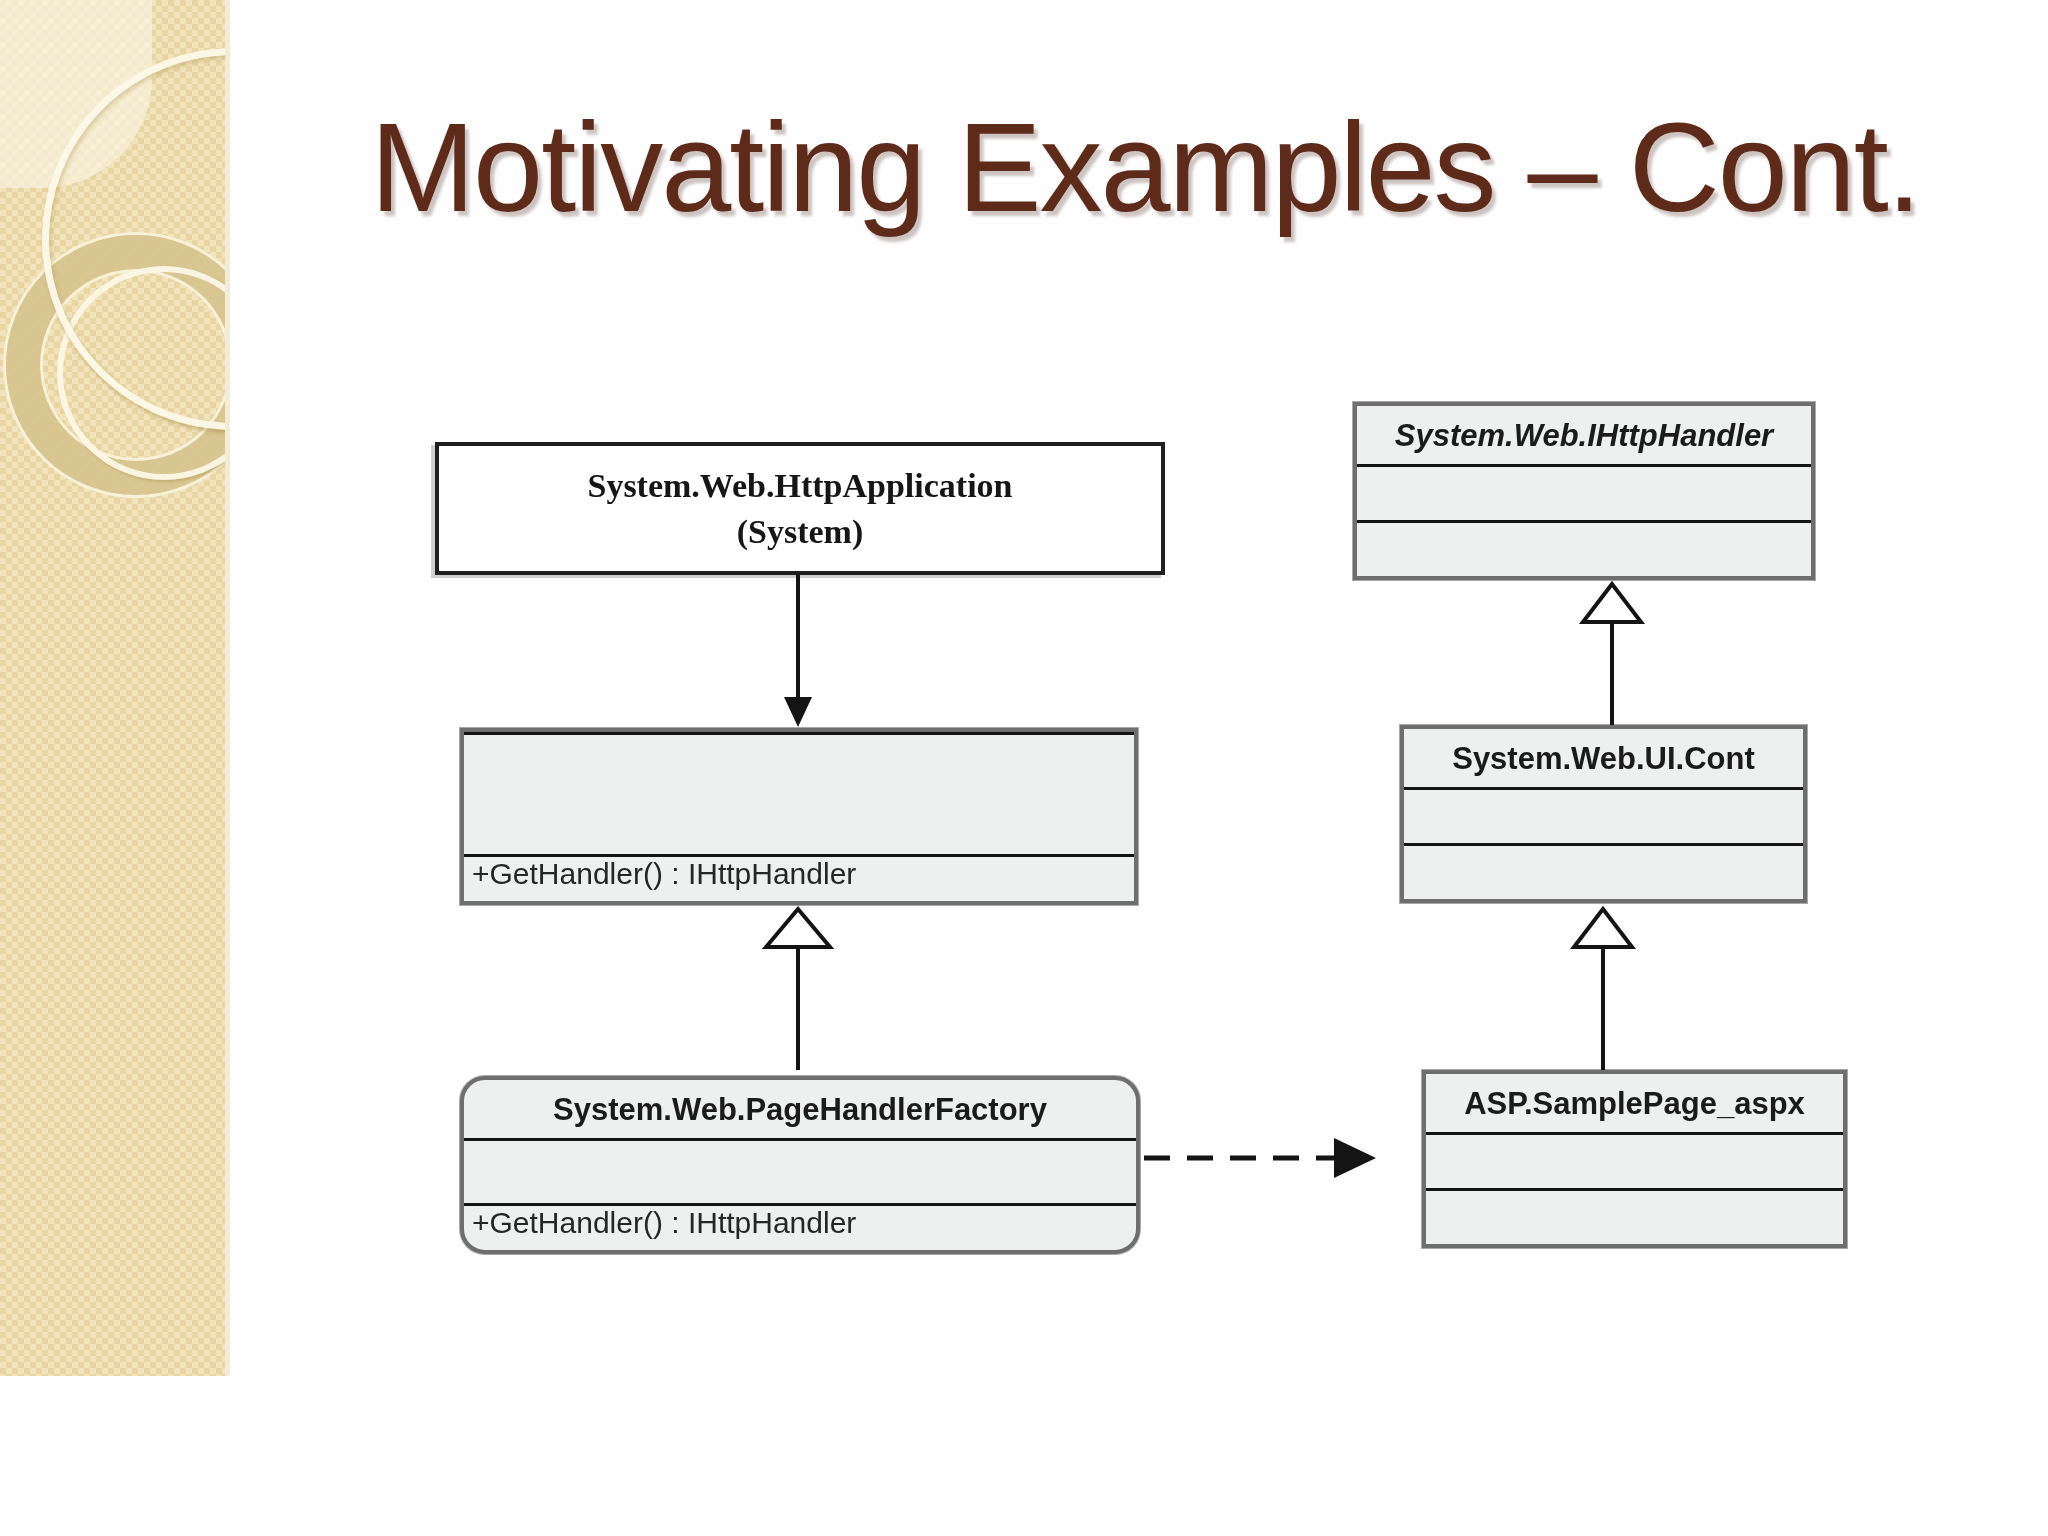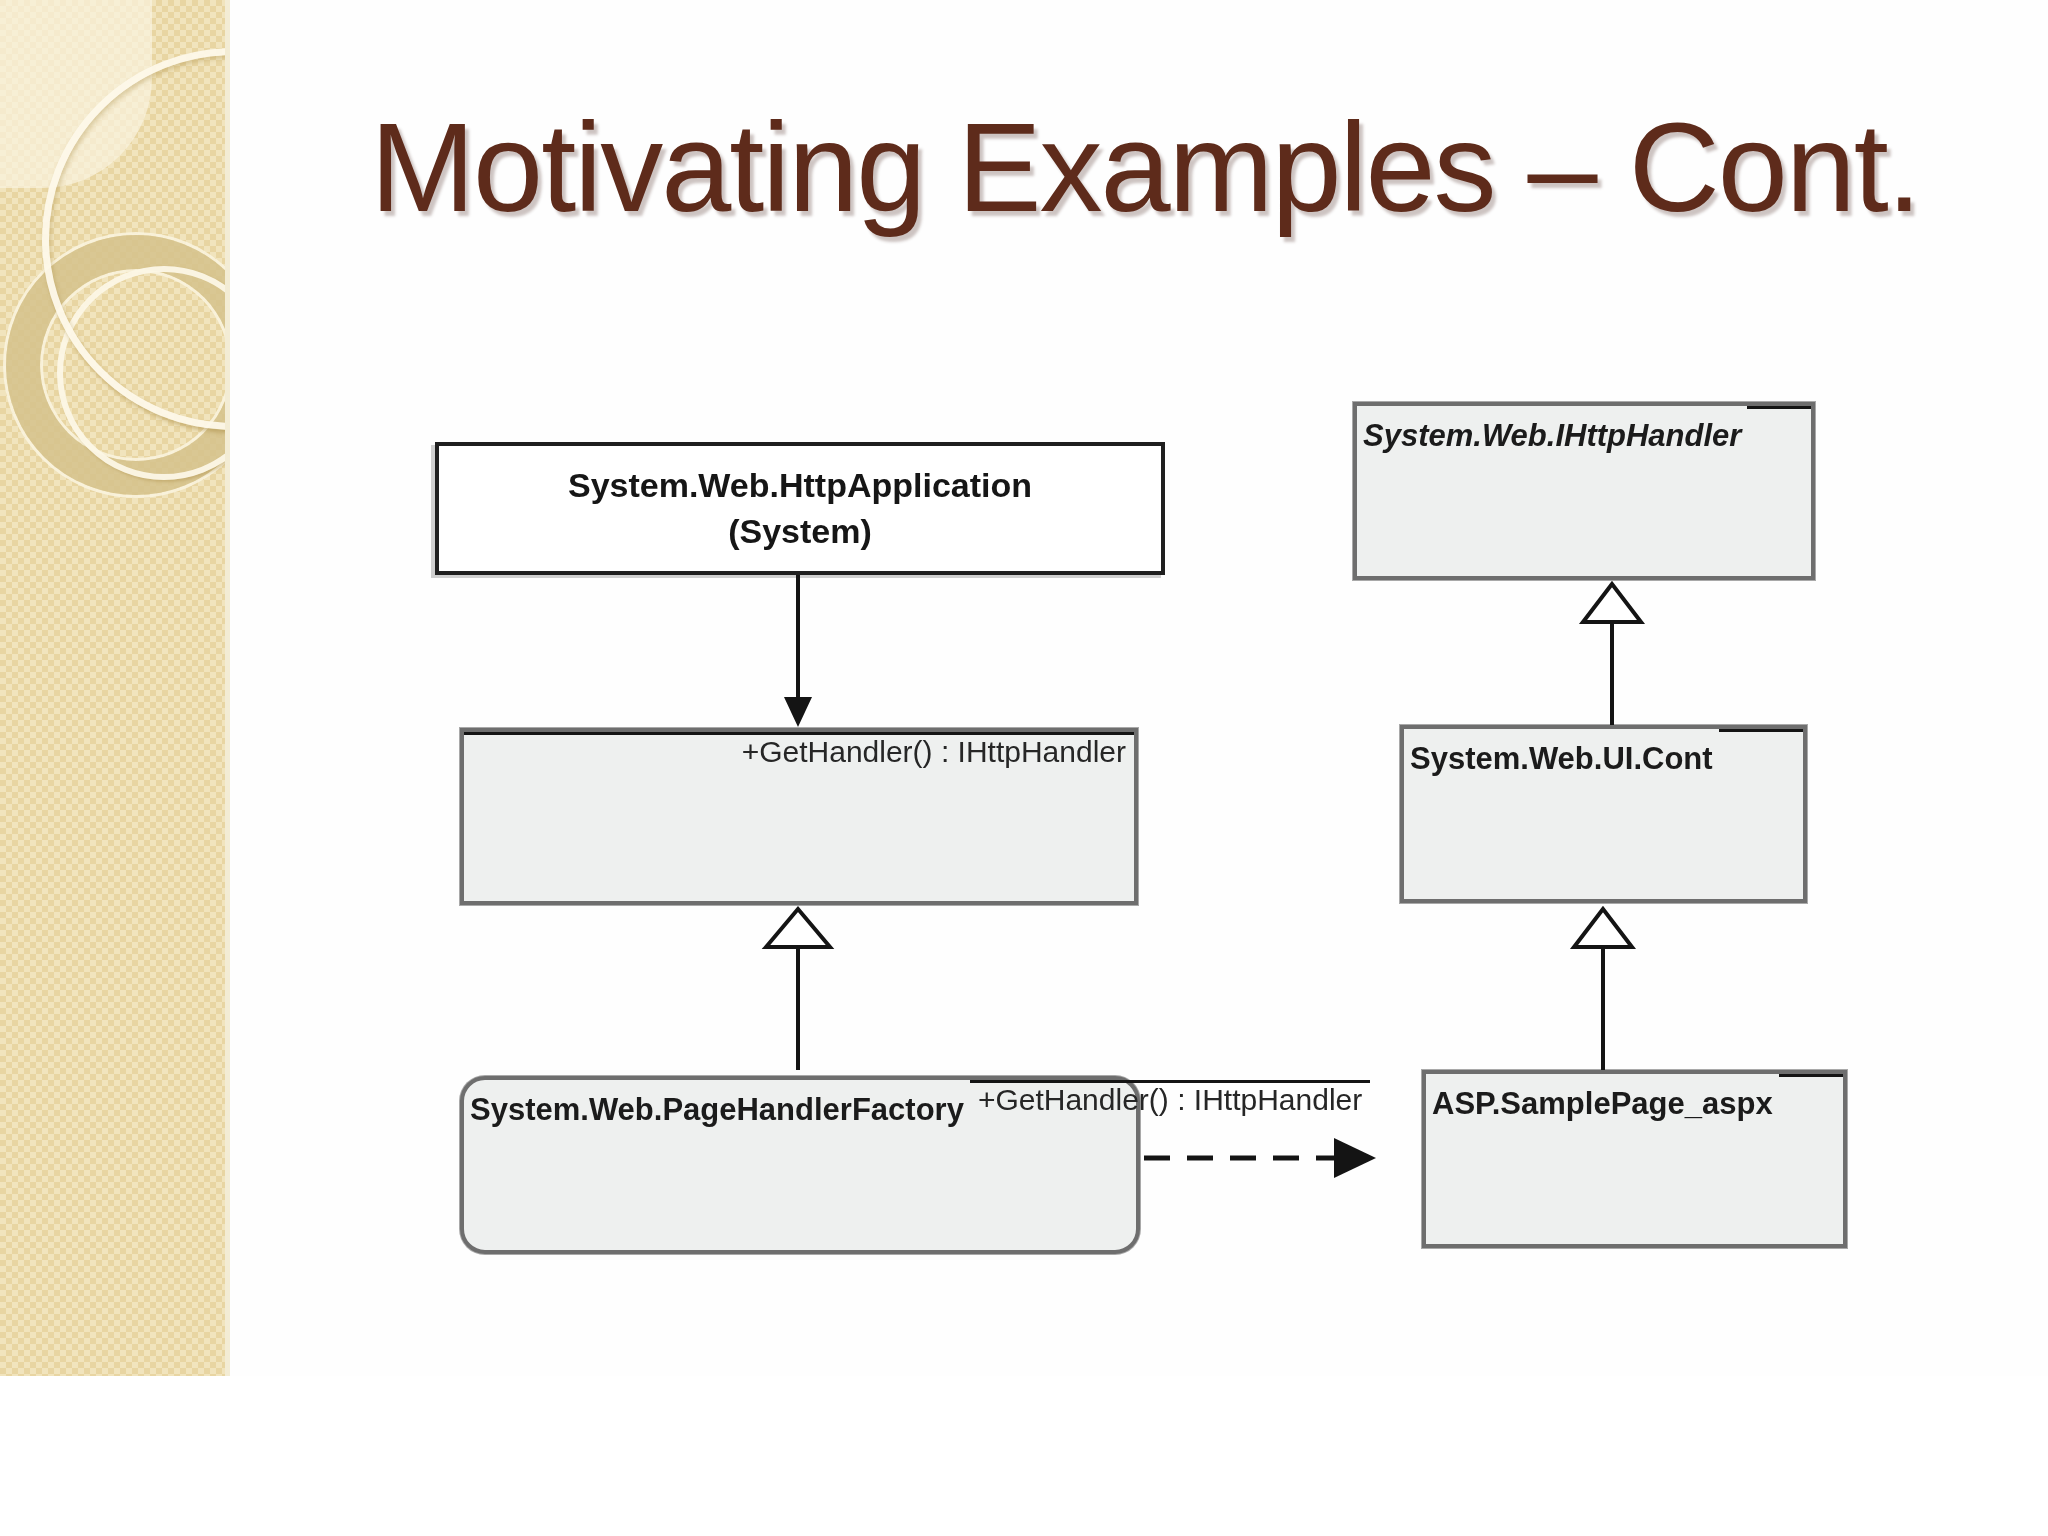--- a/index.html
+++ b/index.html
@@ -53,21 +53,21 @@
     text-align:center;
     font-size:126px; line-height:1.15; font-weight:400;
     color:#5e2b1b; letter-spacing:-2px;
     text-shadow:4px 5px 3px rgba(60,25,15,0.25);
     white-space:nowrap;
   }
 
   
   .uml-box {
     position:absolute;
-    display:flex; flex-direction:row;
+    display:flex; flex-direction:column;
     background:#eef0ef;
     border:4px solid #6e6e6e;
     box-shadow:0 0 0 1px #a9a9a9;
   }
   .uml-title {
     flex:0 0 auto;
     font-weight:bold; font-size:31px; color:#1b1b1b;
     text-align:center; padding:12px 6px 10px 6px;
     white-space:nowrap; overflow:hidden;
   }
@@ -84,21 +84,21 @@
     background:#ffffff; border:4px solid #1f1f1f;
     box-shadow:-4px 3px 0 rgba(150,150,150,0.45);
     display:flex; flex-direction:column; justify-content:center;
     text-align:center;
   }
   .client-box .l1, .client-box .l2 {
     font-weight:bold; font-size:34px; color:#161616; line-height:1.35;
   }
 
   
-  #box-client        { left:435px;  top:442px;  width:730px; height:133px; }
+  #box-client        { left:435px;  top:442px;  width:730px; height:133px;font-family:Liberation Serif, serif; }
   #box-handler-factory { left:460px;  top:728px;  width:678px; height:177px; }
   #box-page-factory  { left:460px;  top:1076px; width:680px; height:178px;border-radius:25px; }
   #box-ihttphandler  { left:1353px; top:402px;  width:462px; height:178px; }
   #box-uipage        { left:1400px; top:725px;  width:407px; height:178px; }
   #box-samplepage    { left:1422px; top:1070px; width:425px; height:178px; }
 
   .connectors { position:absolute; left:0; top:0; width:2048px; height:1536px; pointer-events:none; }
 </style>
 </head>
 <body>

